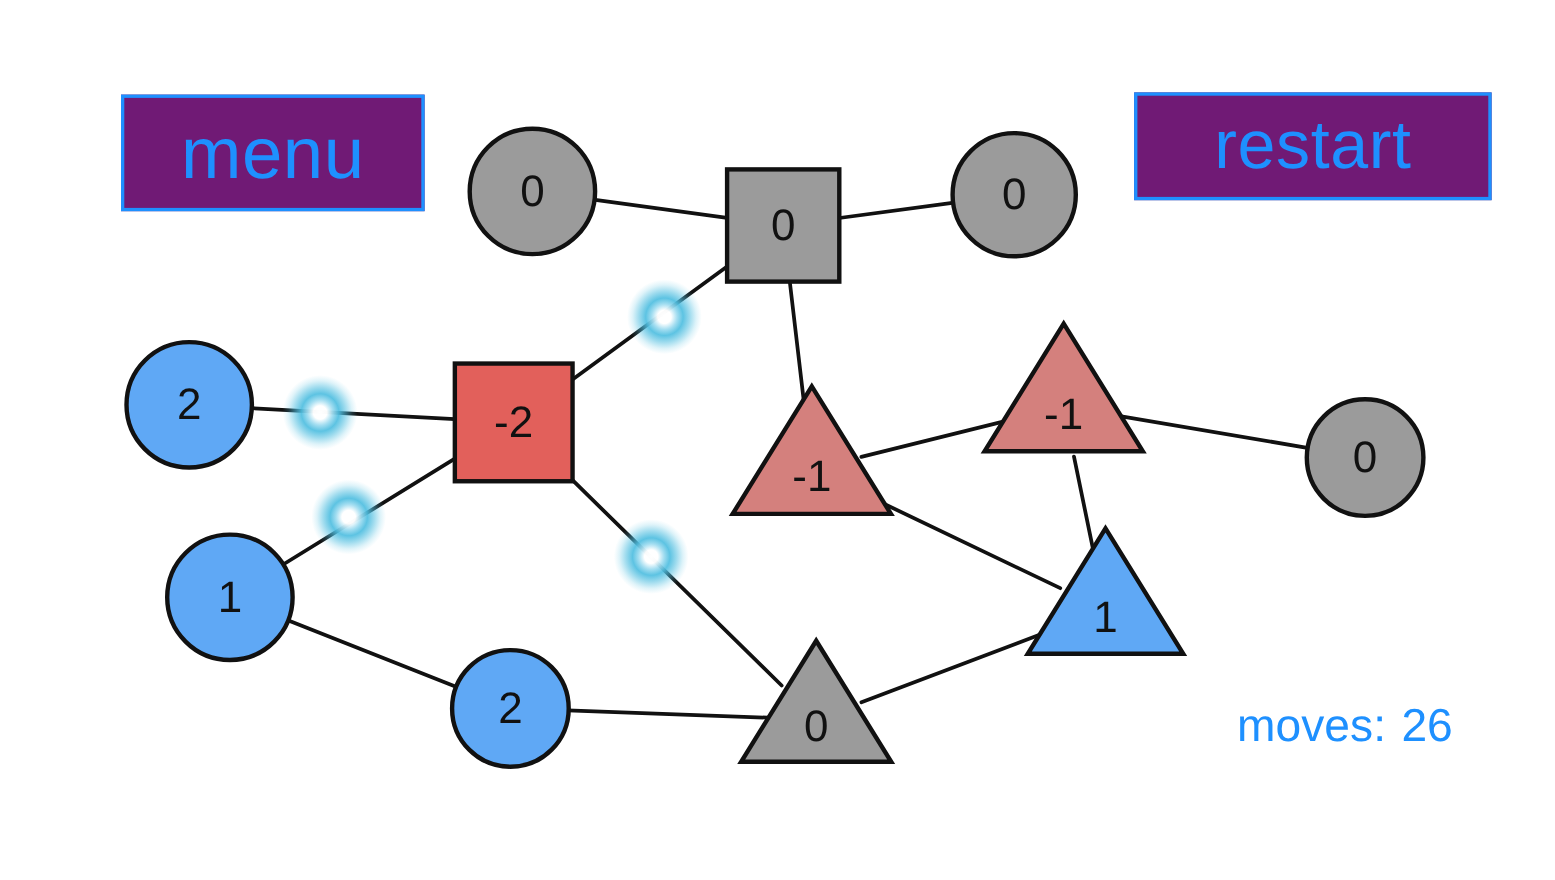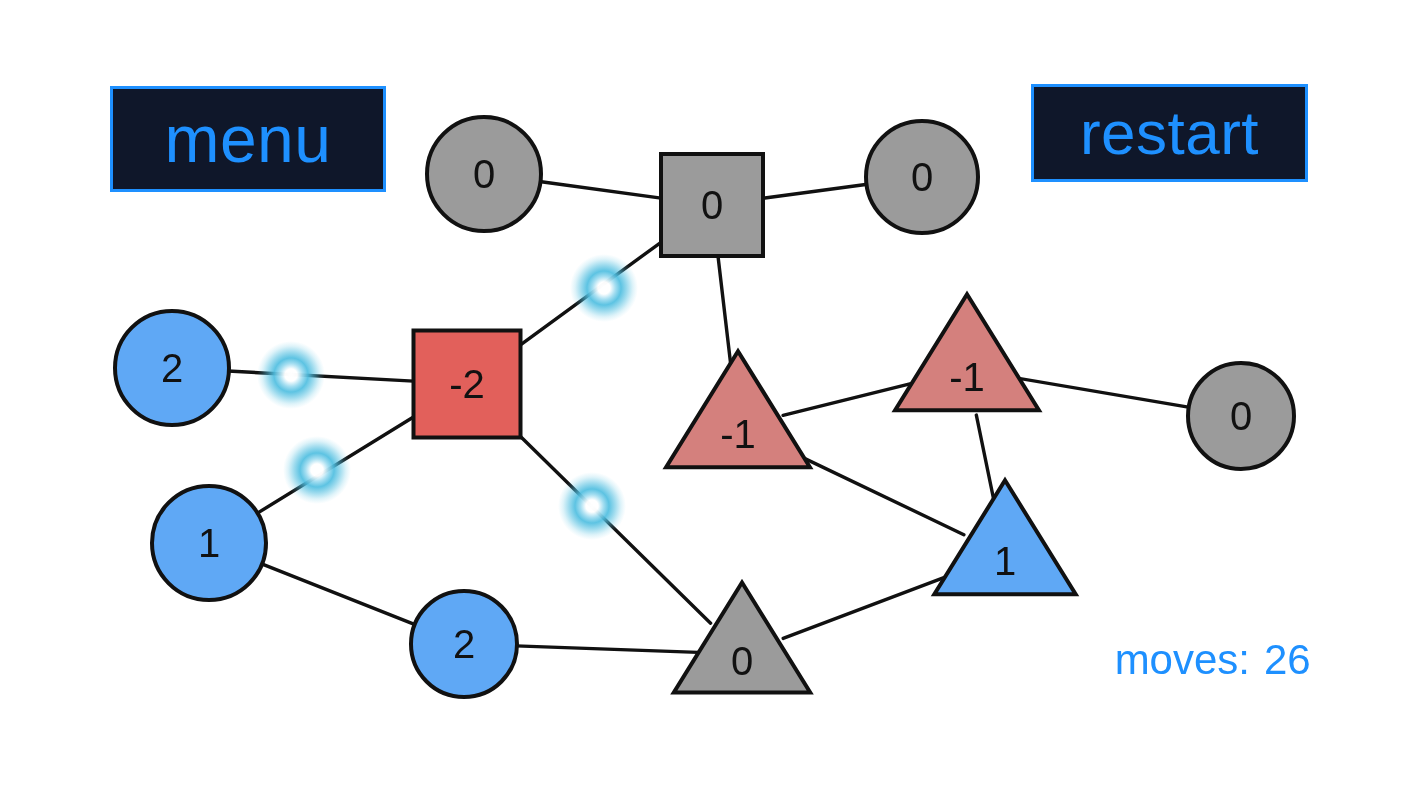--- a/index.html
+++ b/index.html
@@ -21,21 +21,21 @@
     width: 1414px;
     height: 800px;
     background: #ffffff;
   }
 
   
   .ui-btn {
     position: absolute;
     box-sizing: border-box;
     border: 3px solid #1E90FF;
-    background: #0f172a;
+    background: #701a75;
     color: #1E90FF;
     display: flex;
     align-items: center;
     justify-content: center;
     font-family: "Liberation Sans", sans-serif;
     font-weight: 300;
     letter-spacing: 0.5px;
     cursor: pointer;
     user-select: none;
     line-height: 1;
@@ -43,29 +43,29 @@
   #menu-button {
     left: 110px;
     top: 86px;
     width: 276px;
     height: 106px;
     font-size: 66px;
   }
   #restart-button {
     left: 1031px;
     top: 84px;
-    width: 277px;
+    width: 325px;
     height: 98px;
     font-size: 62px;
   }
 
   
   #score-panel {
     position: absolute;
-    right: 88px;
+    right: 78px;
     top: 634px;
     color: #1E90FF;
     font-size: 42px;
     font-weight: 300;
     line-height: 1.22;
     text-align: right;
     user-select: none;
     white-space: nowrap;
   }
   #score-panel .row {

